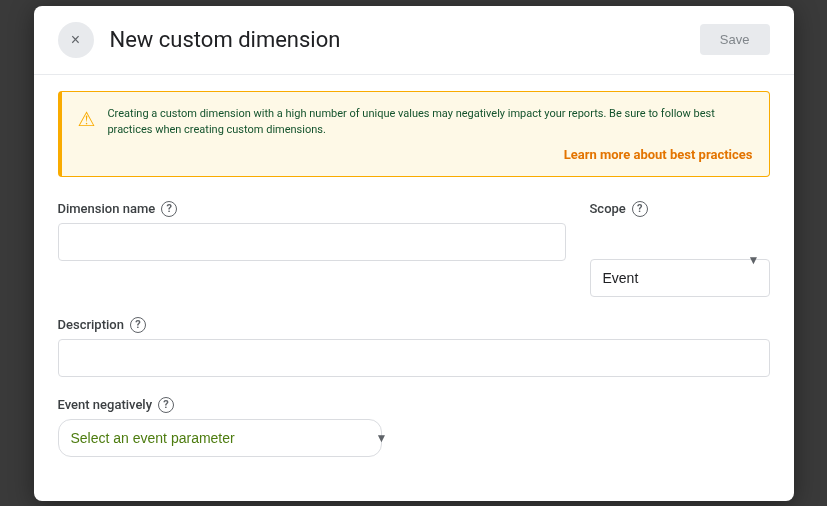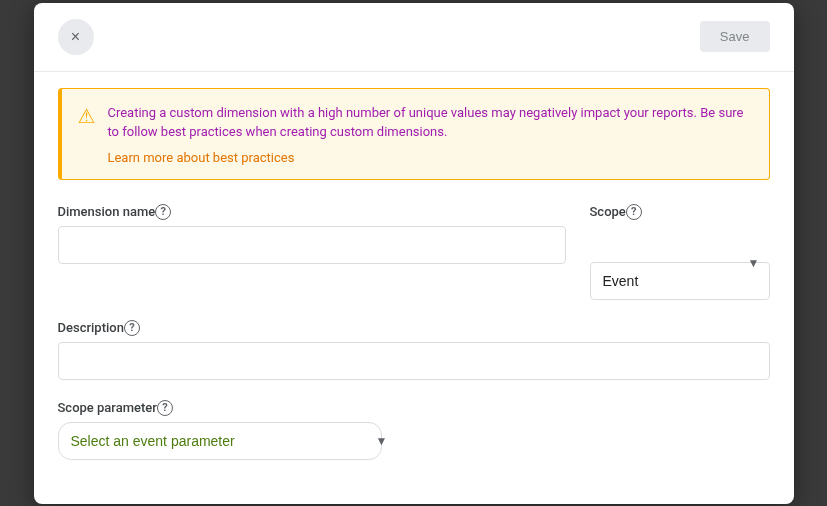--- a/index.html
+++ b/index.html
@@ -93,31 +93,32 @@
       margin-top: 1px;
     }
 
     .warning-content {
       display: flex;
       flex-direction: column;
       gap: 8px;
     }
 
     .warning-text {
-      font-size: 13px;
-      color: #a21caf;
+      font-size: 11px;
+      color: #14532d;
       line-height: 1.5;
     }
 
     .warning-link {
       color: #e37400;
       font-size: 13px;
-      font-weight: 400;
+      font-weight: 700;
       text-decoration: none;
       cursor: pointer;
+      text-align: right;
     }
 
     .form-content {
       padding: 8px 24px 24px;
     }
 
     .form-row {
       display: flex;
       gap: 24px;
       margin-bottom: 20px;
@@ -142,20 +143,21 @@
       justify-content: space-between;
     }
 
     .form-group.event-param {
       width: 340px;
     }
 
     .form-label {
       display: flex;
       align-items: center;
+      gap: 6px;
       font-size: 13px;
       color: #3c4043;
       font-weight: 500;
     }
 
     .help-icon {
       width: 16px;
       height: 16px;
       border-radius: 50%;
       border: 1.5px solid #5f6368;
@@ -235,20 +237,21 @@
 </head>
 <body>
 
 <div class="dialog">
 
   <div class="dialog-header">
     <div class="dialog-header-left">
       <button class="close-btn">
         <span>×</span>
       </button>
+      <h1 class="dialog-title">New custom dimension</h1>
     </div>
     <button class="save-btn">Save</button>
   </div>
 
   <div class="warning-banner">
     <span class="warning-icon">⚠</span>
     <div class="warning-content">
       <span class="warning-text">Creating a custom dimension with a high number of unique values may negatively impact your reports. Be sure to follow best practices when creating custom dimensions.</span>
       <a class="warning-link">Learn more about best practices</a>
     </div>
@@ -285,21 +288,21 @@
           <span>Description</span>
           <span class="help-icon">?</span>
         </label>
         <input type="text" class="form-input description-input" placeholder="" style="">
       </div>
     </div>
 
     <div class="form-row">
       <div class="form-group event-param">
         <label class="form-label">
-          <span>Scope parameter</span>
+          <span>Event negatively</span>
           <span class="help-icon">?</span>
         </label>
         <div class="select-wrapper event-param-select">
           <select class="form-select">
             <option value="" disabled="" selected="">Select an event parameter</option>
           </select>
           <span class="chevron">▼</span>
         </div>
       </div>
     </div>

